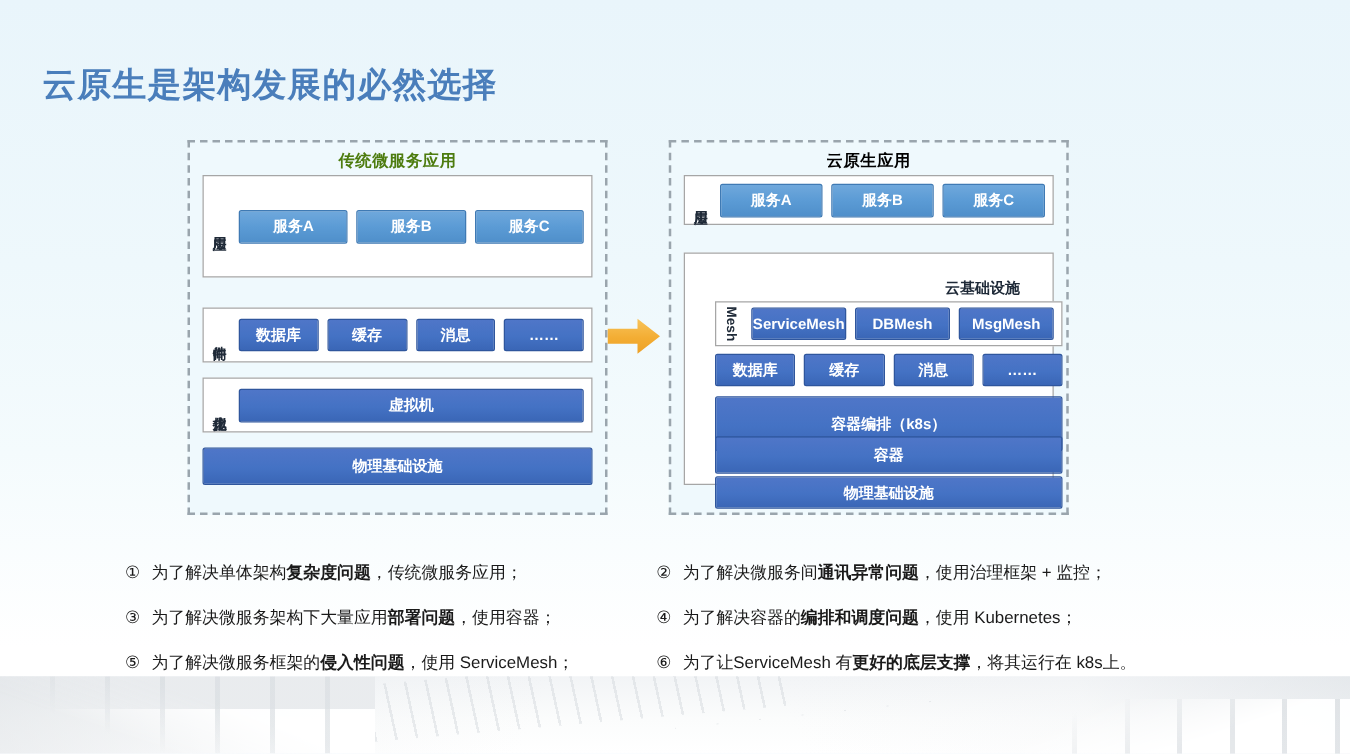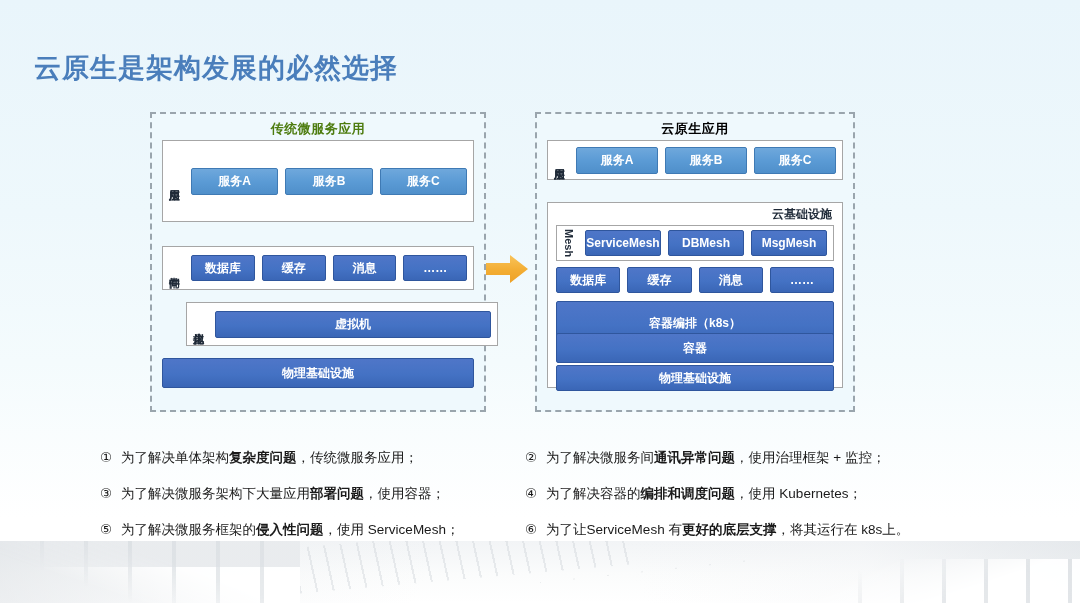--- a/index.html
+++ b/index.html
@@ -176,21 +176,21 @@
         <span>中间件</span>
       </div>
       <div class="row">
         <div class="chip chip-dark">数据库</div>
         <div class="chip chip-dark">缓存</div>
         <div class="chip chip-dark">消息</div>
         <div class="chip chip-dark">……</div>
       </div>
     </div>
 
-    <div class="group" style="left:10px;top:188px;width:312px;height:44px;margin-left:24px;">
+    <div class="group" style="left:10px;top:188px;width:312px;height:44px;">
       <div class="vlabel">
         <span>虚拟化</span>
       </div>
       <div class="row">
         <div class="chip chip-dark chip-wide">虚拟机</div>
       </div>
     </div>
 
     <div class="chip chip-dark" style="position:absolute;left:10px;top:244px;width:312px;height:30px;">物理基础设施</div>
   </div>
@@ -213,21 +213,21 @@
       <div class="vlabel">
         <span>应用层</span>
       </div>
       <div class="row">
         <div class="chip chip-light">服务A</div>
         <div class="chip chip-light">服务B</div>
         <div class="chip chip-light">服务C</div>
       </div>
     </div>
 
-    <div class="group" style="left:10px;top:88px;width:296px;height:186px;display:block;padding:0;">
+    <div class="group" style="left:10px;top:88px;width:296px;height:186px;display:block;padding:16px;">
       <div style="position:relative;height:100%;">
         <div id="cloud-infra-label">云基础设施</div>
 
         <div class="framework-box" style="position:absolute;left:8px;top:22px;width:278px;height:36px;">
           <div class="vlabel rot">
             <span>Mesh</span>
           </div>
           <div class="row">
             <div class="chip chip-dark">ServiceMesh</div>
             <div class="chip chip-dark">DBMesh</div>

